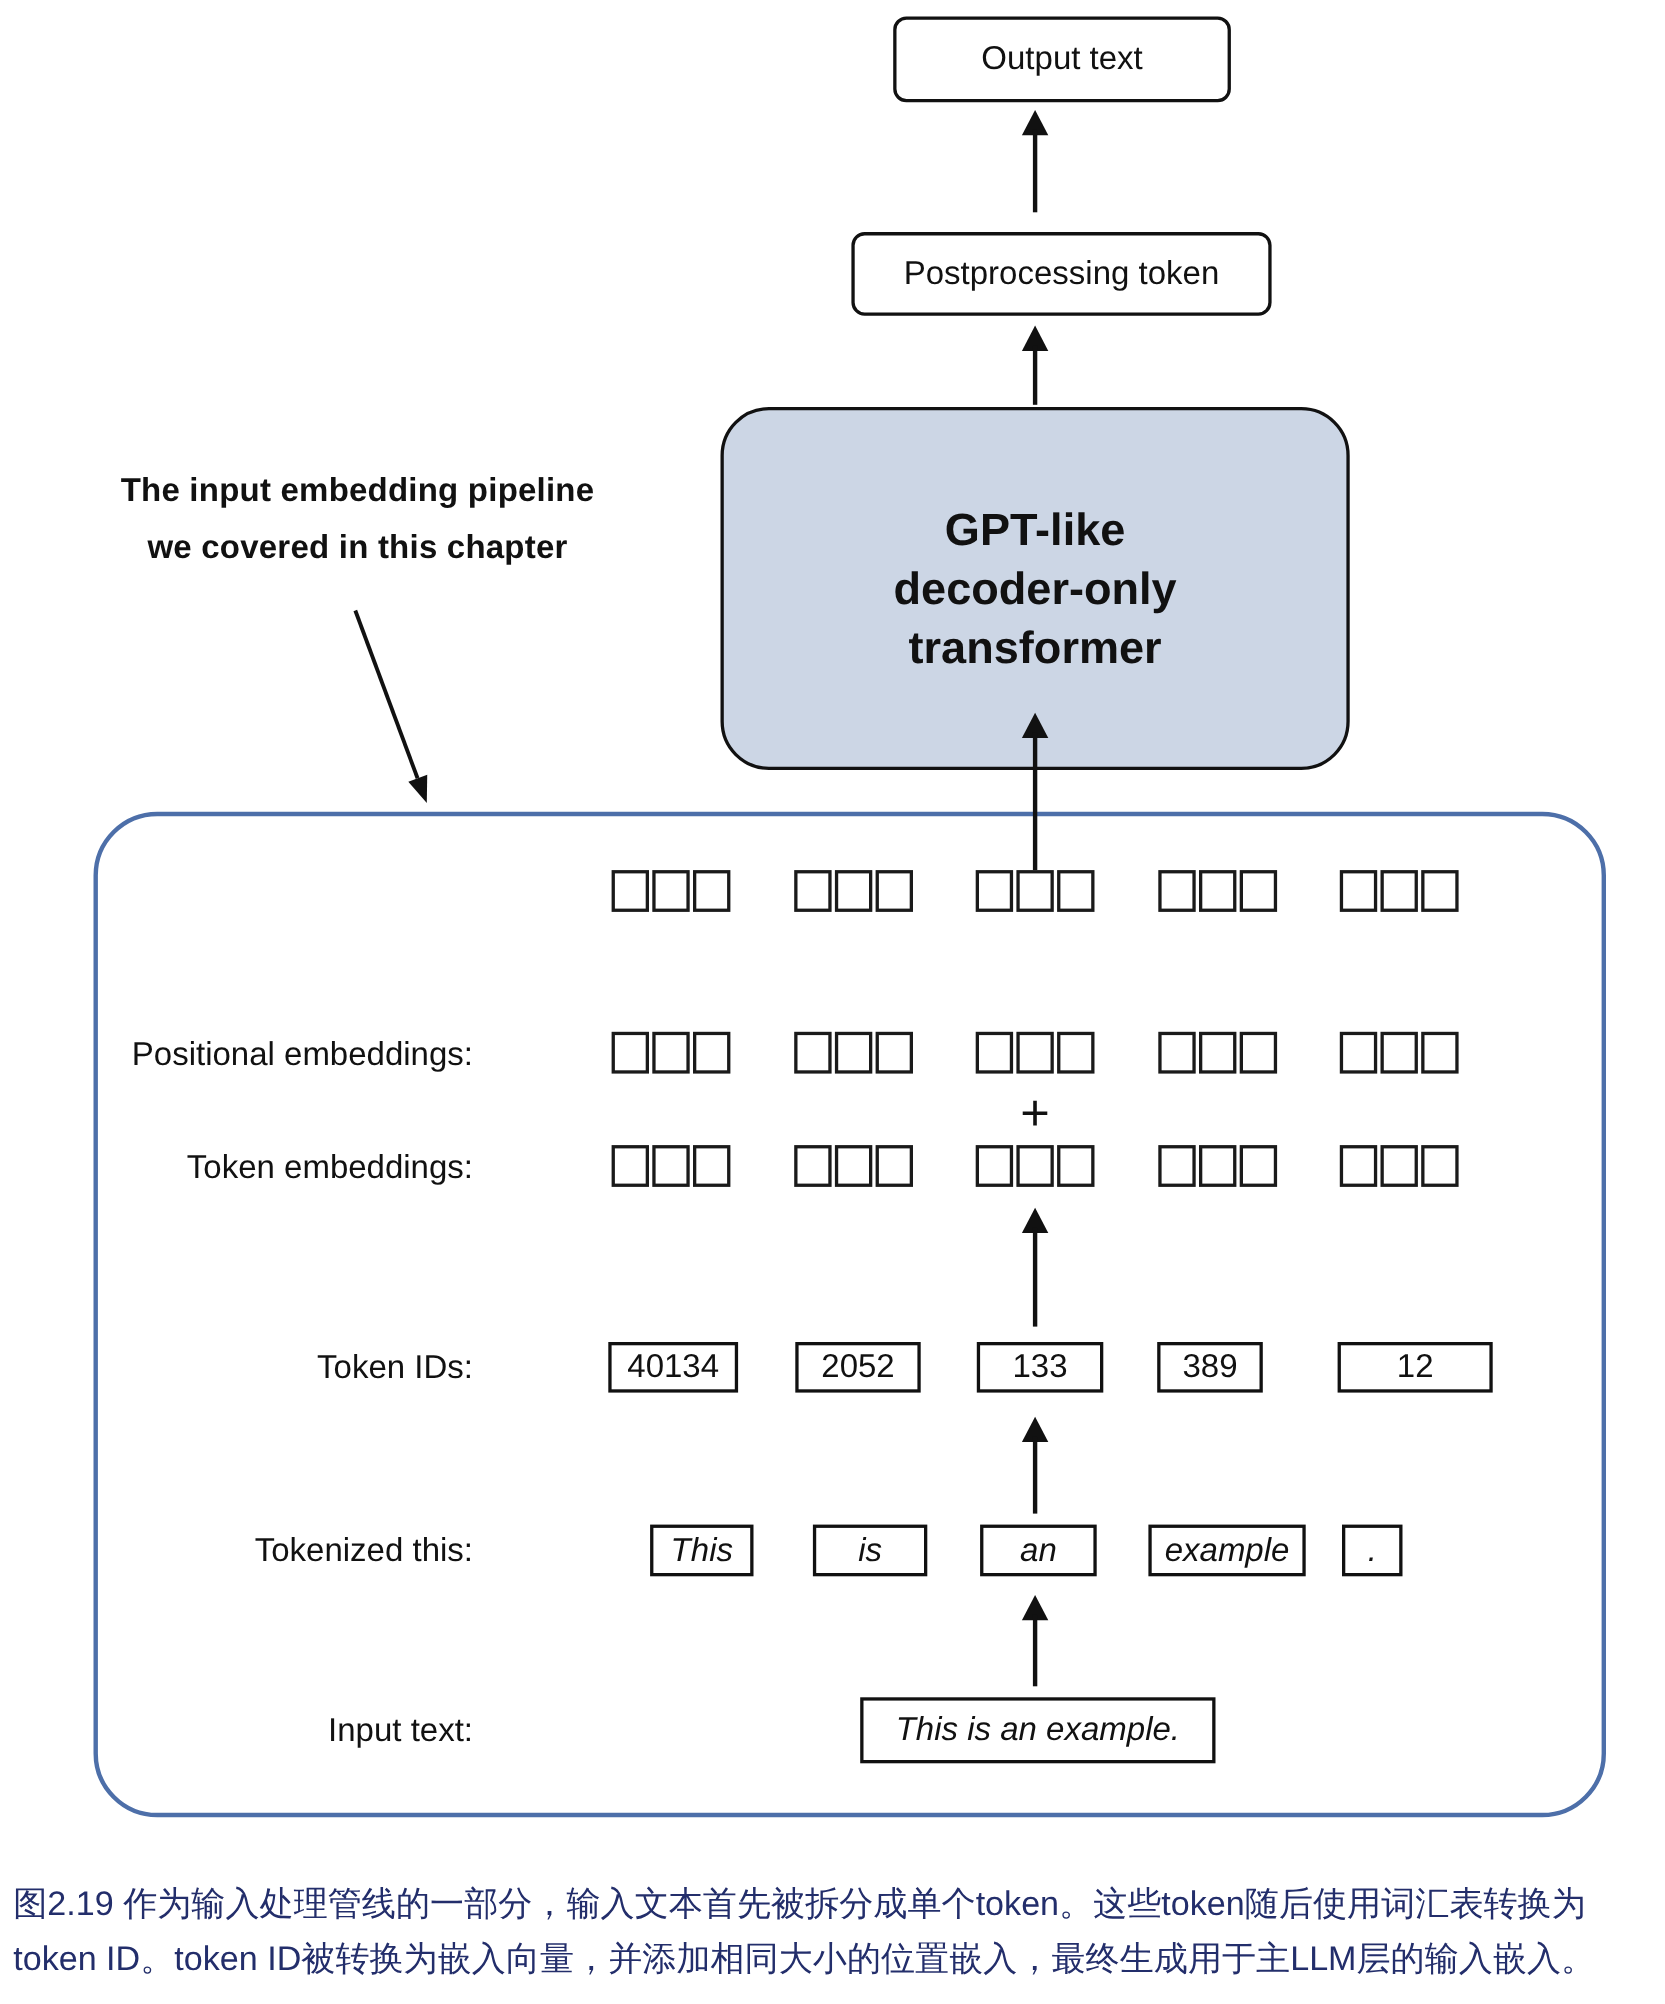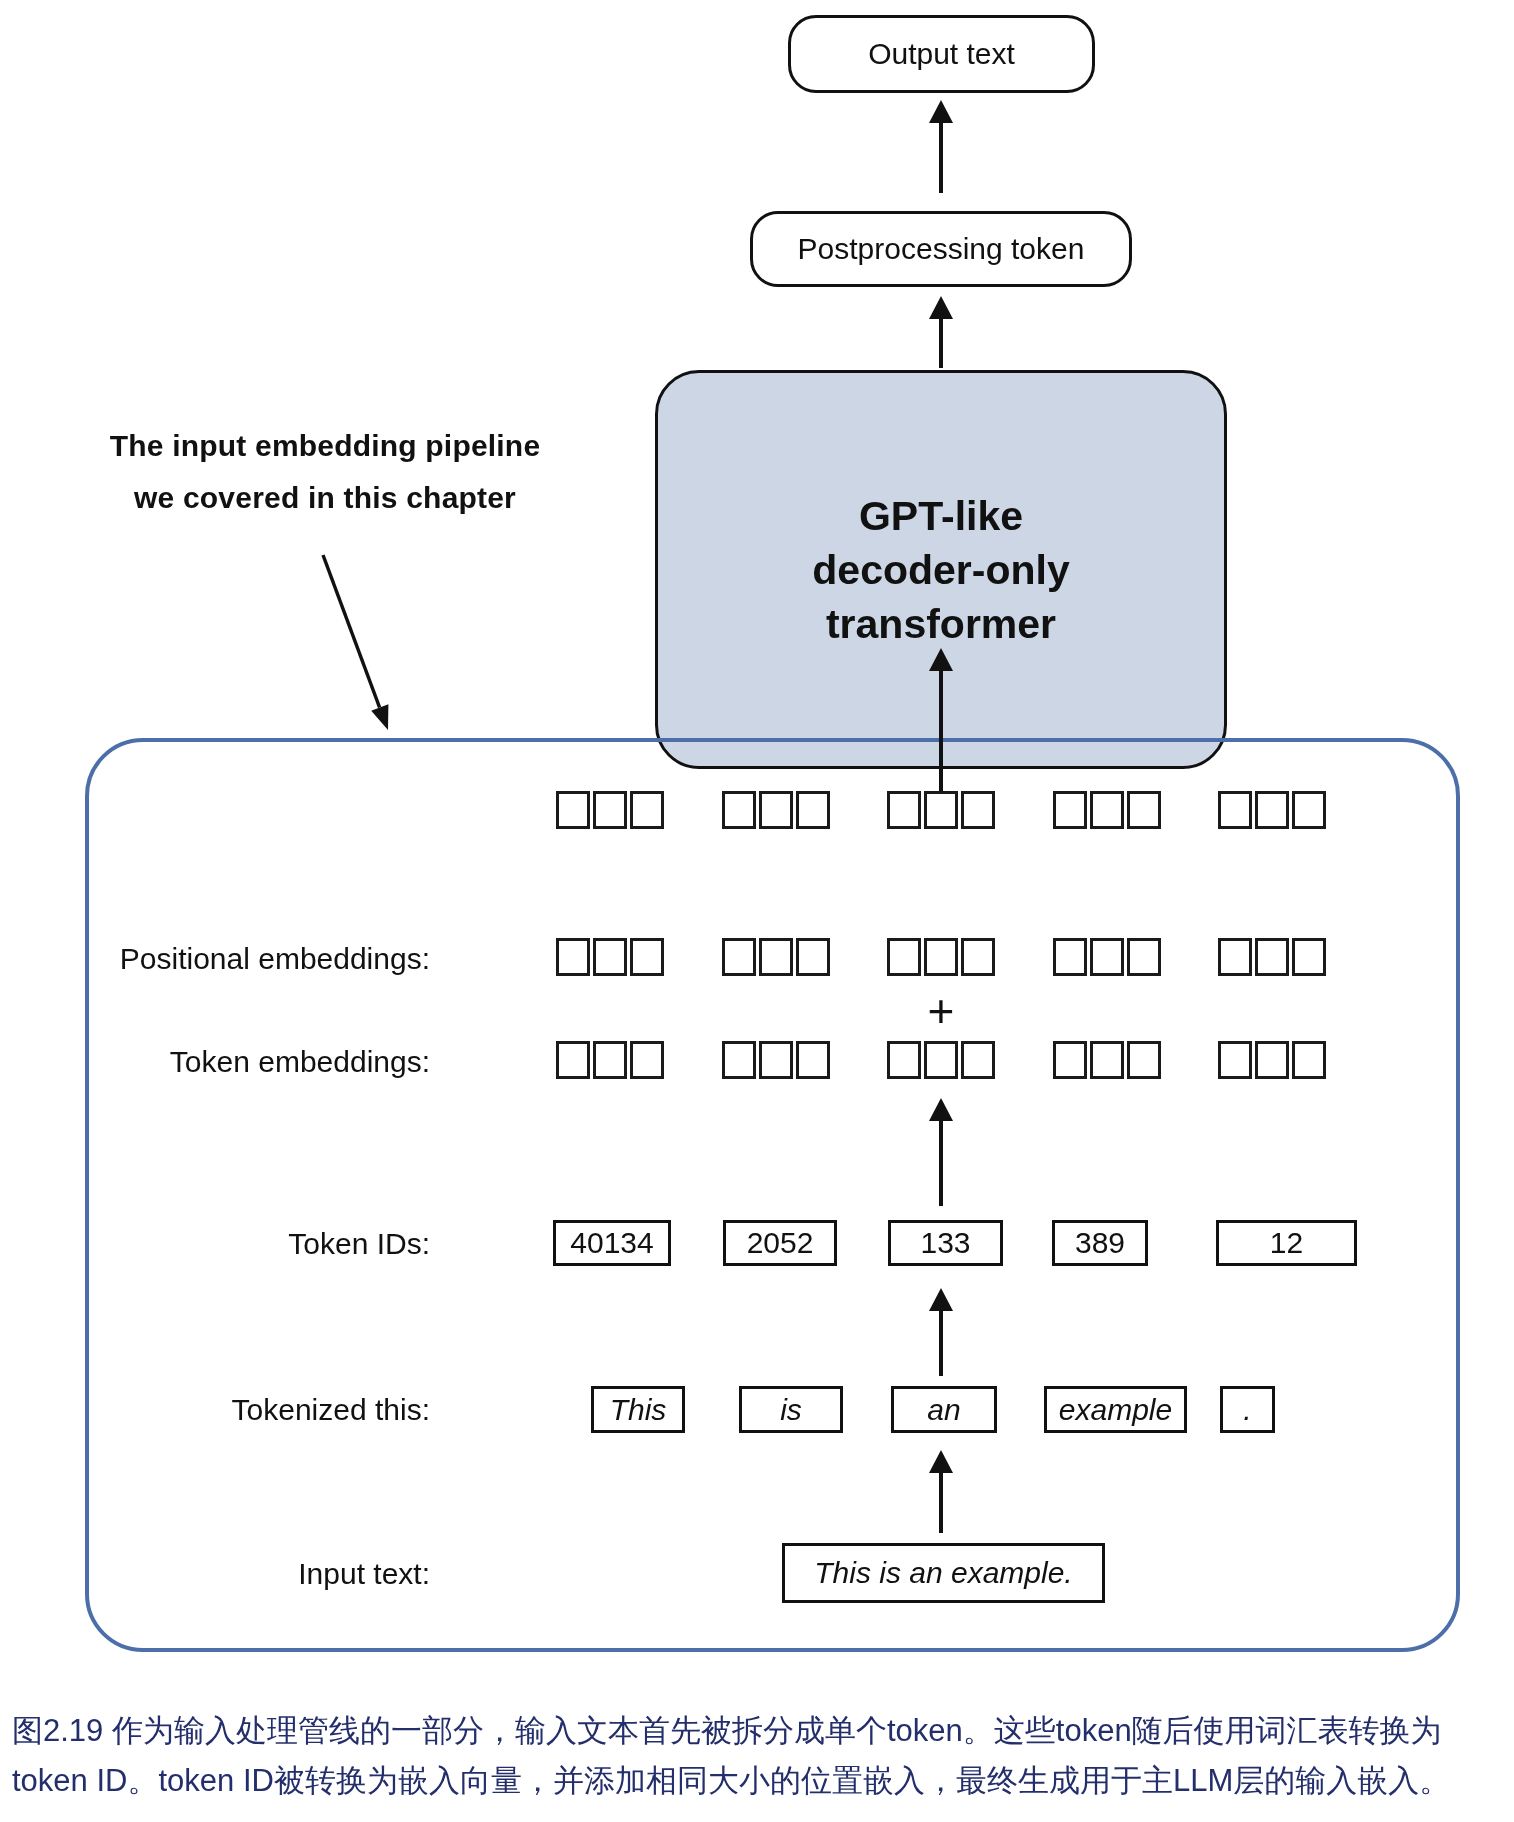--- a/index.html
+++ b/index.html
@@ -4,23 +4,24 @@
 <style>
   html,body { margin:0; padding:0; background:#ffffff; }
   .canvas {
     position:relative; width:1514px; height:1822px; background:#ffffff;
     font-family:"Liberation Sans","DejaVu Sans",sans-serif; color:#111;
     overflow:hidden;
   }
   
   .node {
     position:absolute; box-sizing:border-box; background:#fff;
-    border:3.5px solid #111; border-radius:28px;
+    border:3.5px solid #111; border-radius:12px;
     display:flex; align-items:center; justify-content:center;
     font-size:30px;
+    margin-left:24px;
   }
   .gpt {
     position:absolute; box-sizing:border-box;
     background:var(--gpt-box-fill,#ccd6e5);
     border:3.5px solid #111; border-radius:44px;
     display:flex; align-items:center; justify-content:center;
     text-align:center; font-weight:bold; font-size:41px; line-height:54px;
   }
   
   .varrow { position:absolute; width:28px; }
@@ -85,21 +86,21 @@
 
   <div class="node" style="left:750px;top:211px;width:382px;height:76px">
     <span>Postprocessing token</span>
   </div>
 
   <div class="varrow" style="left:927px;top:296px;height:72px">
     <span class="head"></span>
     <span class="shaft"></span>
   </div>
 
-  <div class="gpt" style="left:655px;top:370px;width:572px;height:399px">
+  <div class="gpt" style="left:655px;top:370px;width:572px;height:330px">
     <div>
       <div>GPT-like</div>
       <div>decoder-only</div>
       <div>transformer</div>
     </div>
   </div>
 
   <div class="annotation" style="left:85px;top:420px;width:480px">
     <div>The input embedding pipeline</div>
     <div>we covered in this chapter</div>

